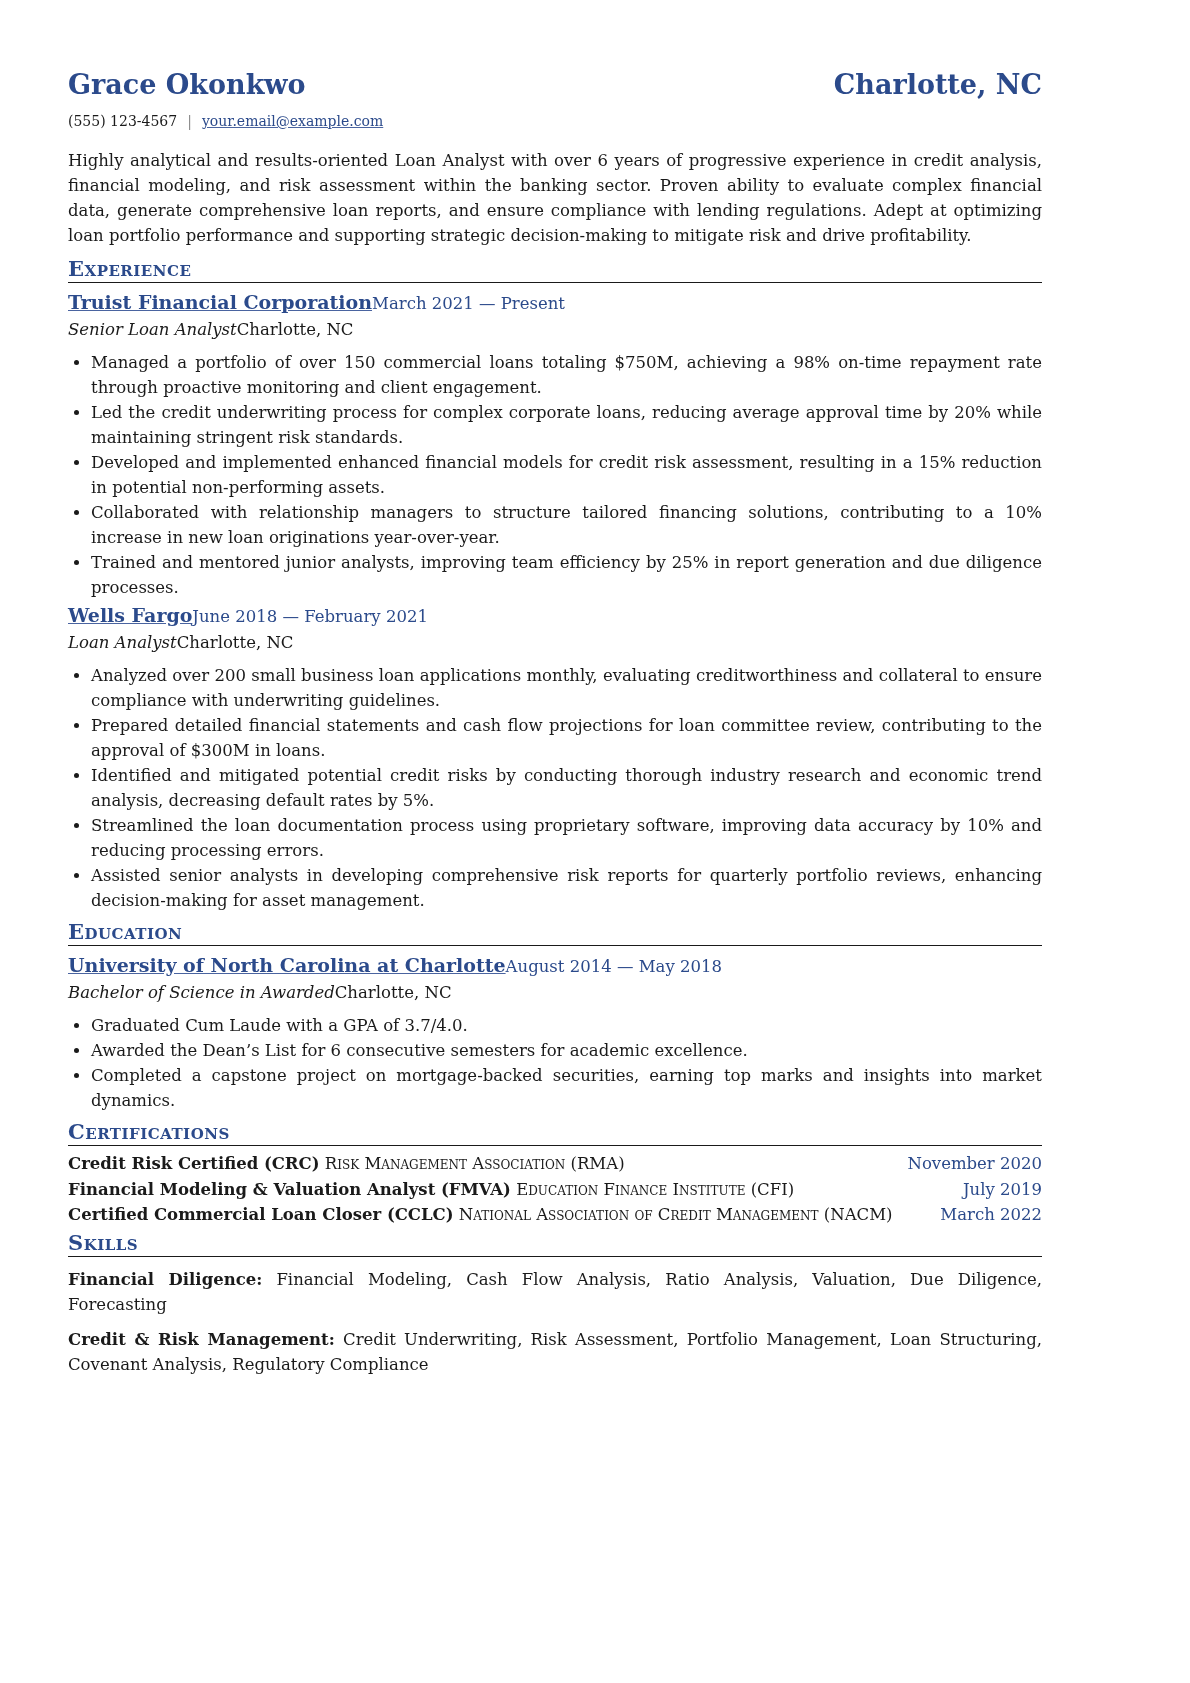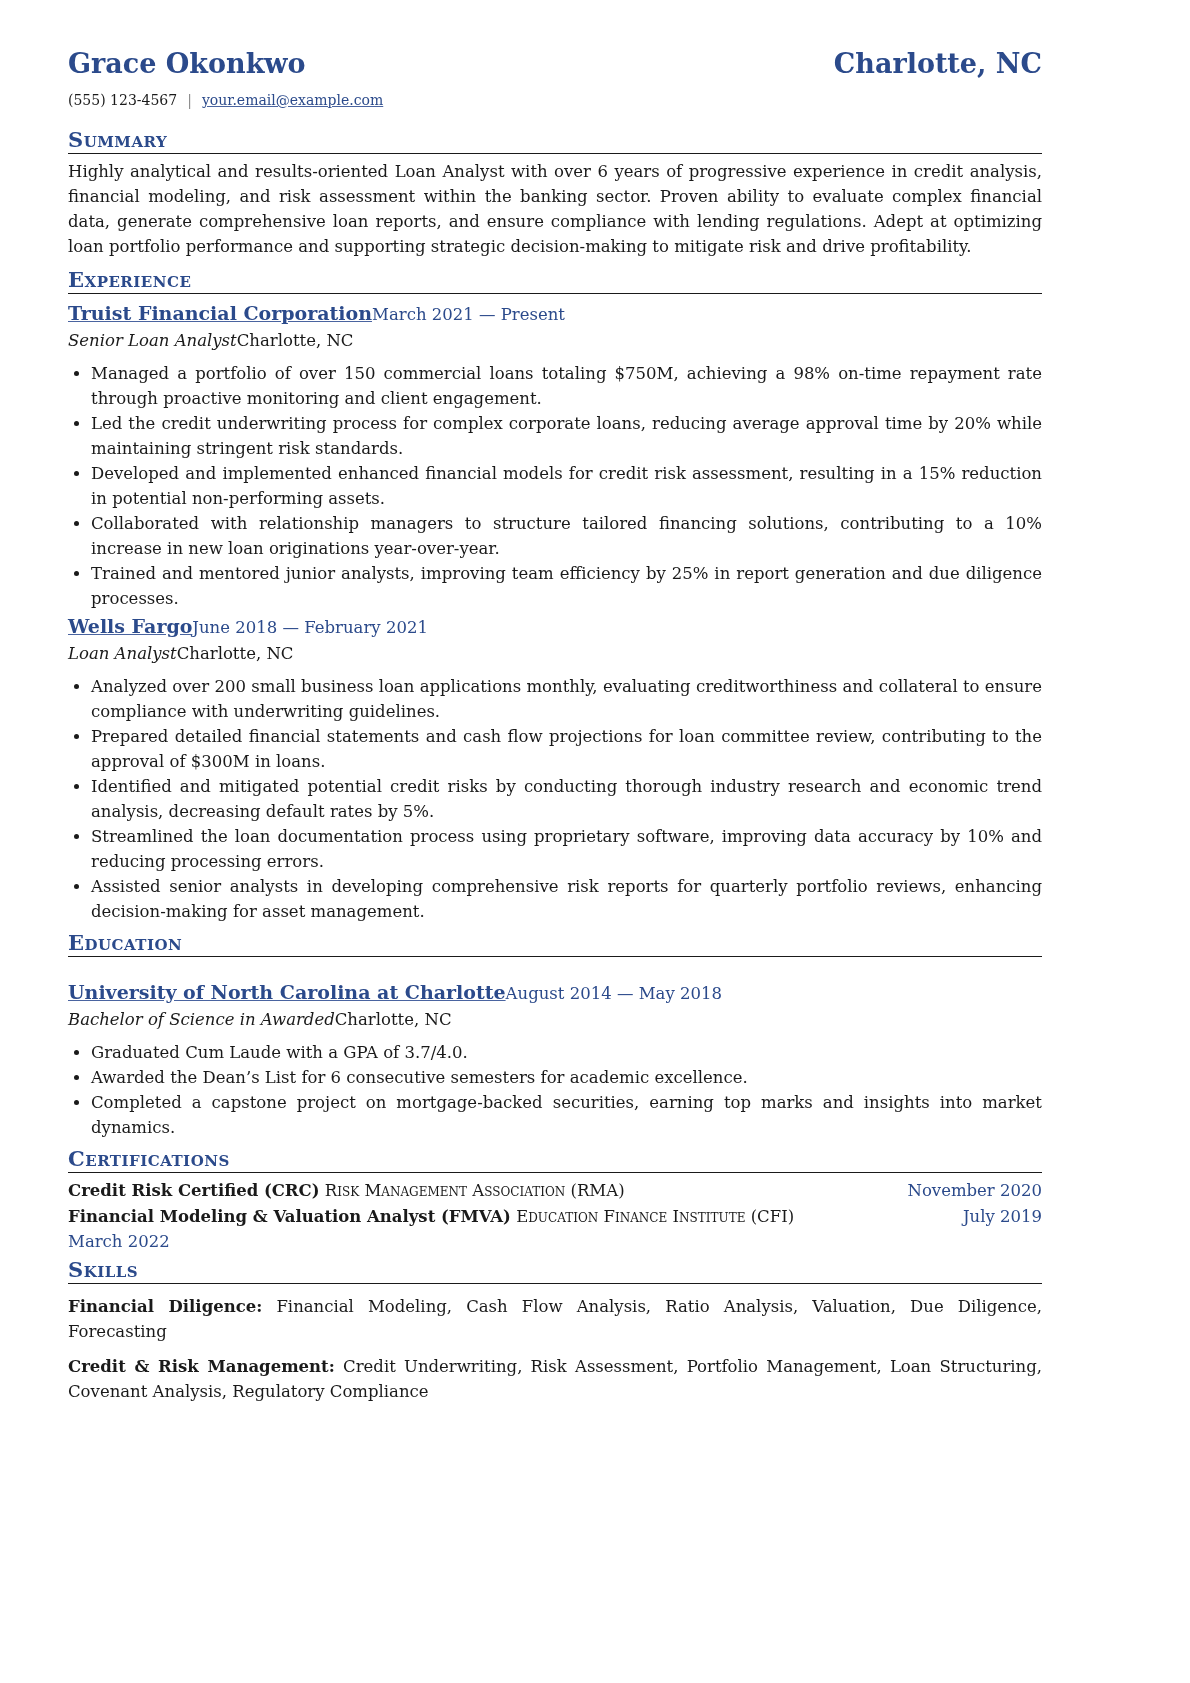--- a/index.html
+++ b/index.html
@@ -1,21 +1,21 @@
 <!DOCTYPE html>
 <html><head>
   <meta charset="utf-8">
   <style>
     html, body { margin: 0; padding: 0; background: #ffffff; }
     body {
       width: 1190px; height: 1683px; position: relative; overflow: hidden;
       font-family: "DejaVu Serif", "Liberation Serif", serif;
       color: #1a1a1a;
     }
-    .page { position: absolute; left: 68px; top: 48px; width: 974px; }
+    .page { position: absolute; left: 68px; top: 69px; width: 974px; }
     .hdr { display: flex; justify-content: space-between; align-items: baseline; height: 40px; }
     .name { font-size: 27px; font-weight: bold; color: #2b4a8b; }
     .city { font-size: 27px; font-weight: bold; color: #2b4a8b; }
     .contact { font-size: 14px; margin-top: 4px; height: 30px; }
     .contact .sep { color: #888; margin: 0 10px; }
     .contact a { color: #2b4a8b; text-decoration: underline; text-decoration-color: #4a64a0; }
     .sec-title {
       font-size: 21px; font-weight: bold; color: #2b4a8b; font-variant: small-caps;
       letter-spacing: 0.5px; border-bottom: 1.4px solid #1a1a1a; padding-bottom: 0px;
       line-height: 26px; margin-top: 5px;
@@ -44,21 +44,20 @@
 <div class="page">
 
   <div class="hdr">
     <span class="name">Grace Okonkwo</span>
     <span class="city">Charlotte, NC</span>
   </div>
   <div class="contact">
     <span>(555) 123-4567</span><span class="sep">|</span><a href="#">your.email@example.com</a>
   </div>
 
-  <div class="sec-title">Summary</div>
   <div class="para">Highly analytical and results-oriented Loan Analyst with over 6 years of progressive experience in credit analysis, financial modeling, and risk assessment within the banking sector. Proven ability to evaluate complex financial data, generate comprehensive loan reports, and ensure compliance with lending regulations. Adept at optimizing loan portfolio performance and supporting strategic decision-making to mitigate risk and drive profitability.</div>
 
   <div class="sec-title" style="margin-top:8px">Experience</div>
 
   <div style="margin-top:4px">
     <div class="row">
       <a href="#" class="org">Truist Financial Corporation</a>
       <span class="date">March 2021 — Present</span>
     </div>
     <div class="row">
@@ -86,21 +85,21 @@
     <ul class="bul">
       <li>Analyzed over 200 small business loan applications monthly, evaluating creditworthiness and collateral to ensure compliance with underwriting guidelines.</li>
       <li>Prepared detailed financial statements and cash flow projections for loan committee review, contributing to the approval of $300M in loans.</li>
       <li>Identified and mitigated potential credit risks by conducting thorough industry research and economic trend analysis, decreasing default rates by 5%.</li>
       <li>Streamlined the loan documentation process using proprietary software, improving data accuracy by 10% and reducing processing errors.</li>
       <li>Assisted senior analysts in developing comprehensive risk reports for quarterly portfolio reviews, enhancing decision-making for asset management.</li>
     </ul>
   </div>
 
   <div class="sec-title" style="margin-top:6px">Education</div>
-  <div style="margin-top:20px">
+  <div style="margin-top:4px">
     <div class="row">
       <a href="#" class="org">University of North Carolina at Charlotte</a>
       <span class="date">August 2014 — May 2018</span>
     </div>
     <div class="row">
       <span class="role">Bachelor of Science in Awarded</span>
       <span class="loc">Charlotte, NC</span>
     </div>
     <ul class="bul">
       <li>Graduated Cum Laude with a GPA of 3.7/4.0.</li>
@@ -113,20 +112,21 @@
   <div style="margin-top:5px">
     <div class="cert">
       <span class="txt"><span class="cname">Credit Risk Certified (CRC)</span> <span class="issuer">Risk Management Association (RMA)</span></span>
       <span class="cdate">November 2020</span>
     </div>
     <div class="cert">
       <span class="txt"><span class="cname">Financial Modeling &amp; Valuation Analyst (FMVA)</span> <span class="issuer">Education Finance Institute (CFI)</span></span>
       <span class="cdate">July 2019</span>
     </div>
     <div class="cert">
+      <span class="txt"><span class="cname">Certified Commercial Loan Closer (CCLC)</span> <span class="issuer">National Association of Credit Management (NACM)</span></span>
       <span class="cdate">March 2022</span>
     </div>
   </div>
 
   <div class="sec-title" style="margin-top:2px">Skills</div>
   <div class="skill">
     <span class="label">Financial Diligence:</span>
     <span>Financial Modeling, Cash Flow Analysis, Ratio Analysis, Valuation, Due Diligence, Forecasting</span>
   </div>
   <div class="skill">

